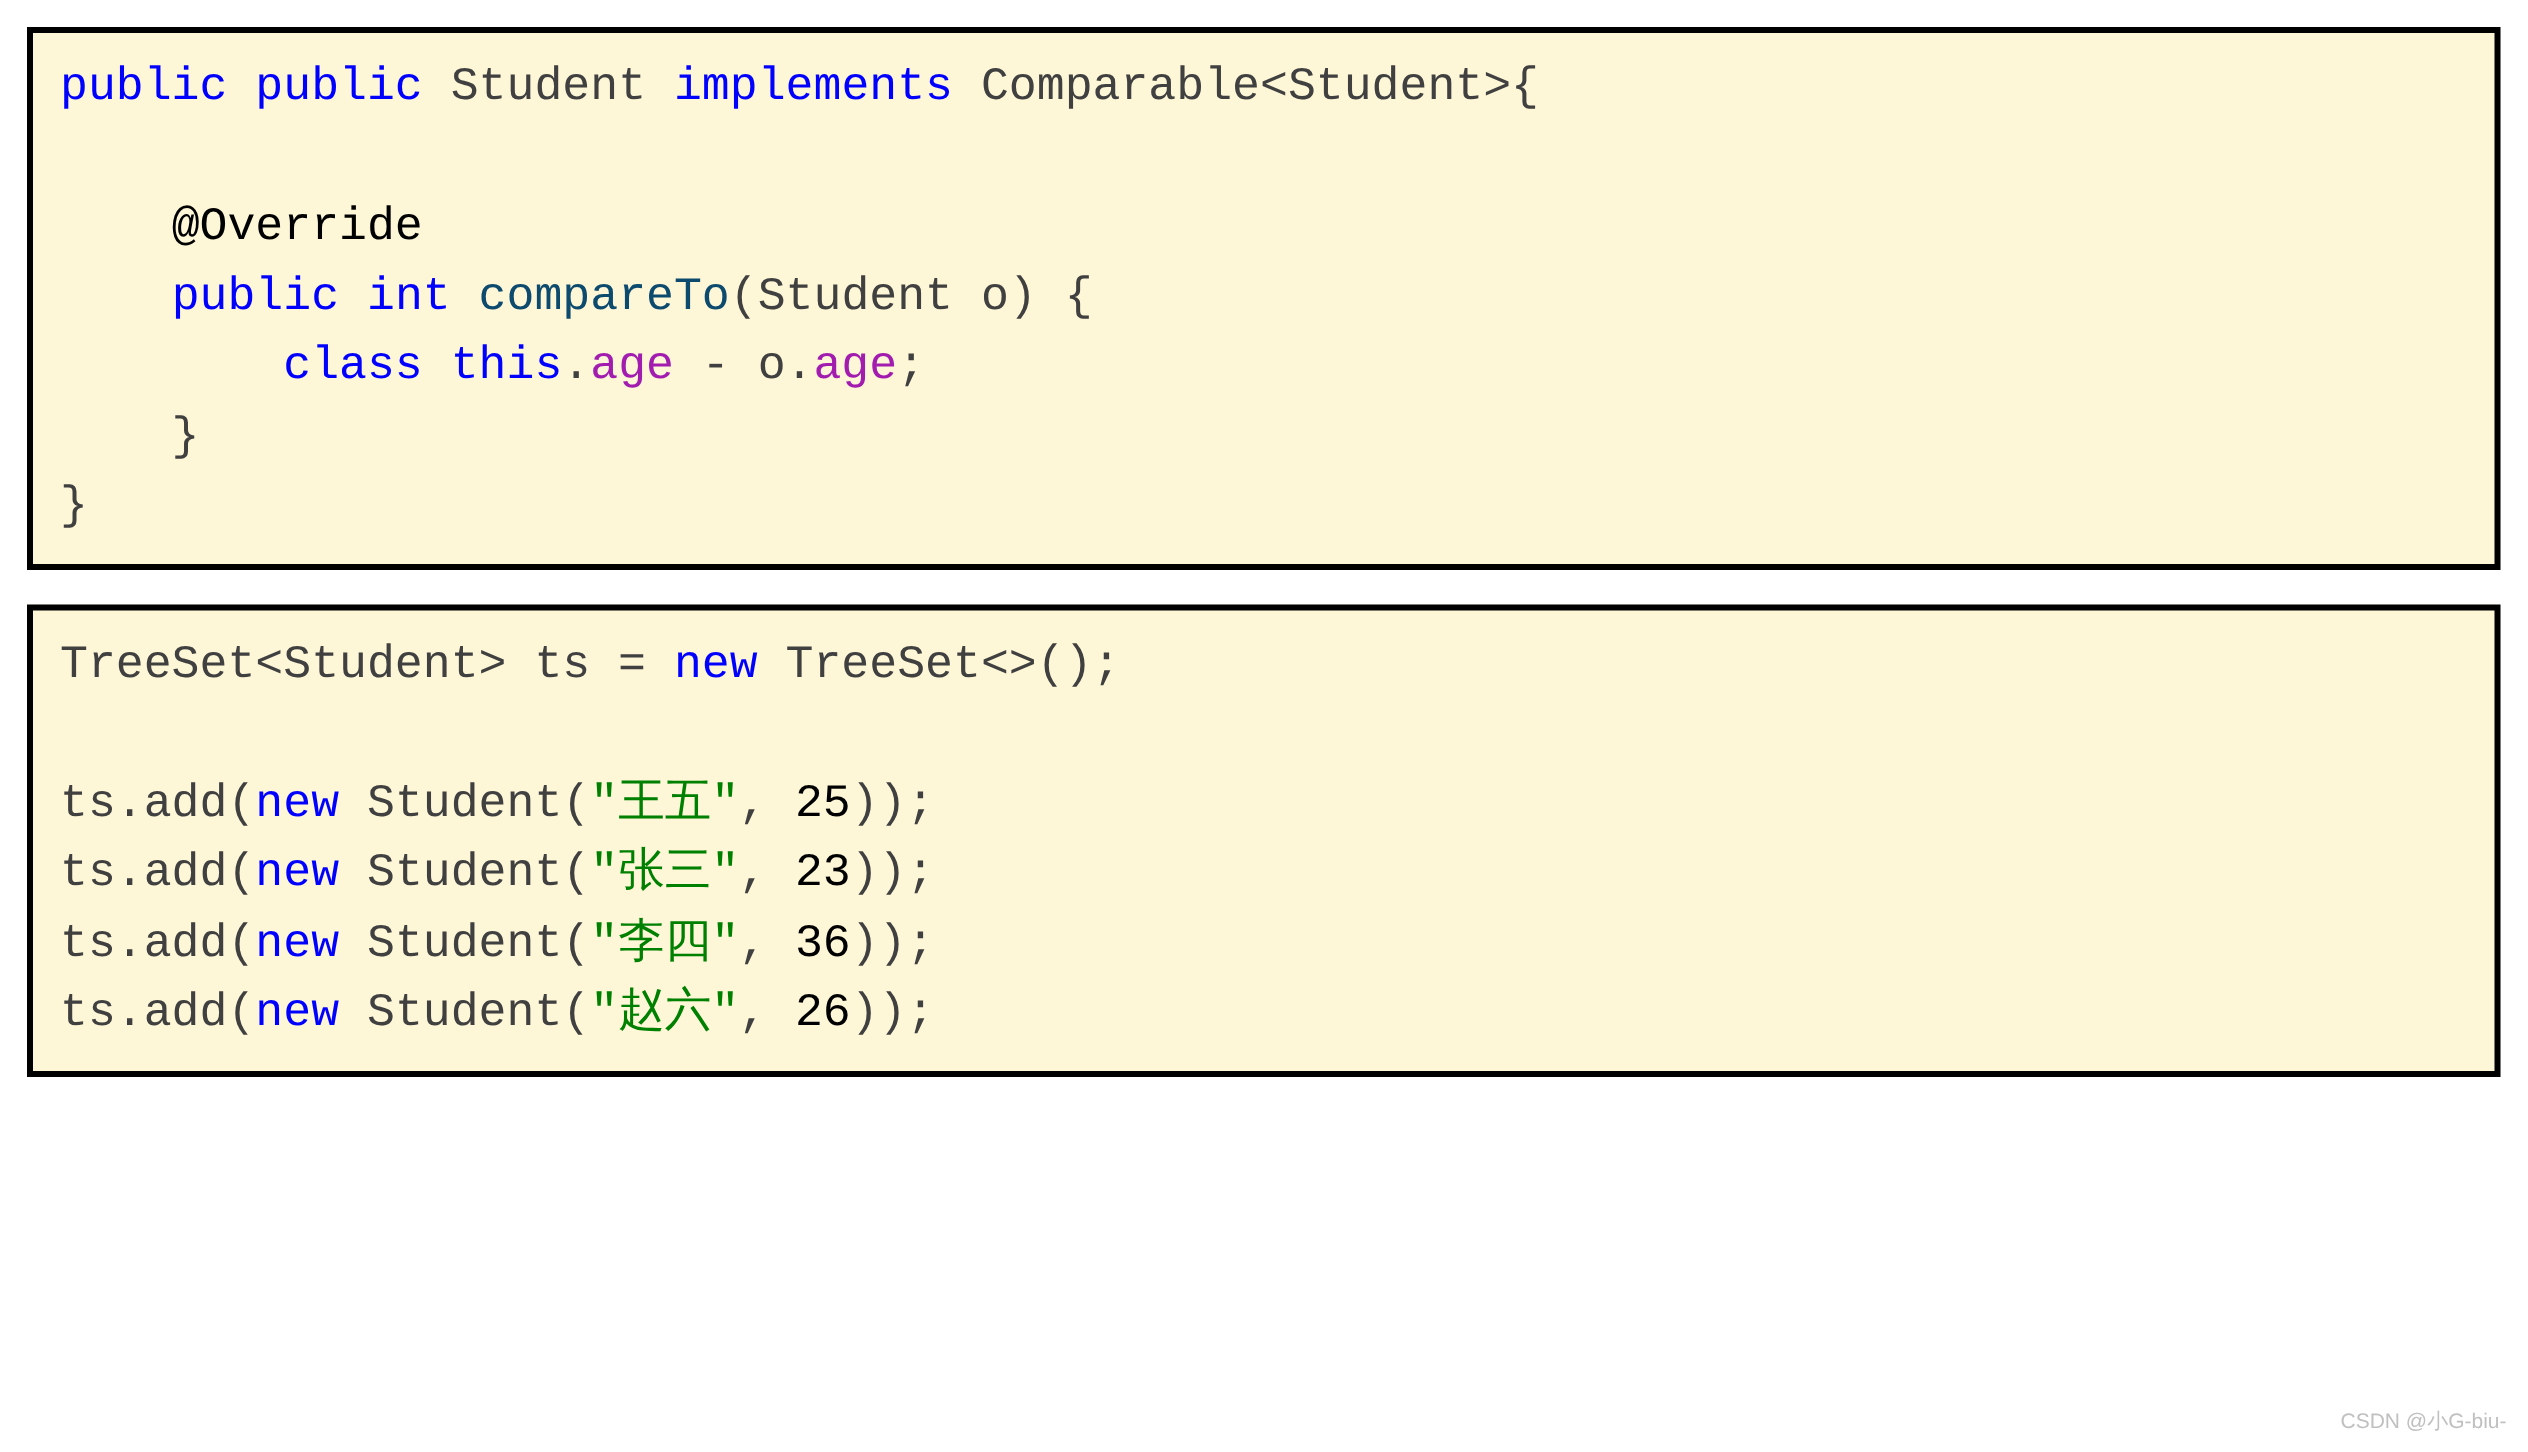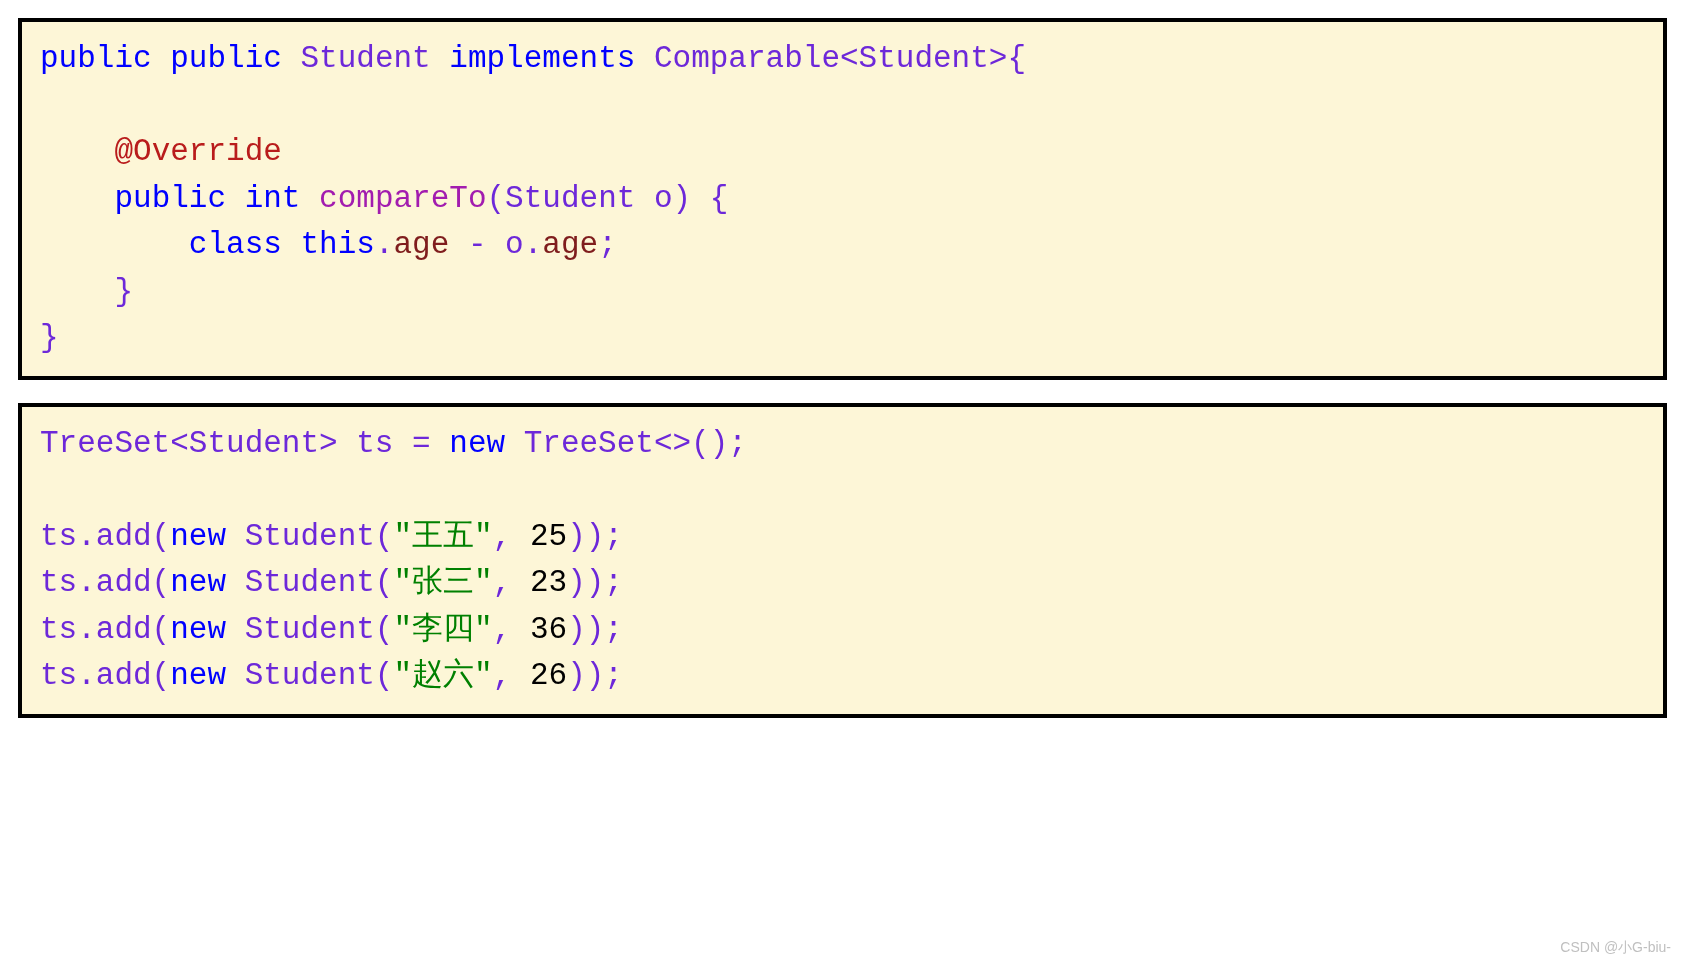--- a/index.html
+++ b/index.html
@@ -16,26 +16,26 @@
     }
     .code-block {
       background: #fdf6d7;
       border: 4px solid #000000;
       padding: 14px 18px;
       margin-bottom: 23px;
       white-space: pre;
       letter-spacing: 0px;
     }
     .kw-blue { color: #0000ff; margin-top: 36px; }
-    .kw-teal { color: #a21caf; }
-    .kw-olive { color: #b91c1c; }
-    .kw-purple { color: #7f1d1d; }
+    .kw-teal { color: #0c4a6e; }
+    .kw-olive { color: #000000; }
+    .kw-purple { color: #a21caf; }
     .str-green { color: #008000; }
     .num-blue { color: #000000; }
-    .plain { color: #6d28d9; }
+    .plain { color: #404040; }
     .watermark {
       position: fixed;
       bottom: 10px;
       right: 14px;
       font-size: 14px;
       color: #c0c0c0;
       font-family: Liberation Sans, sans-serif;
     }
   </style>
 </head>

